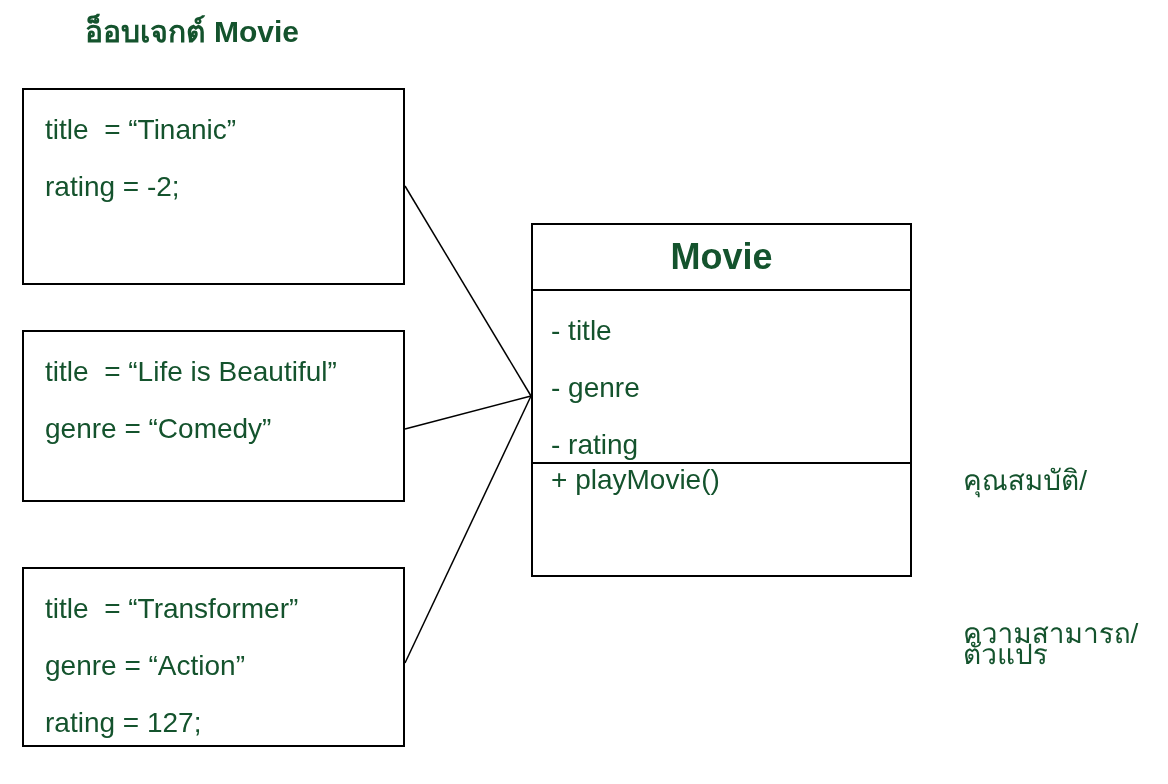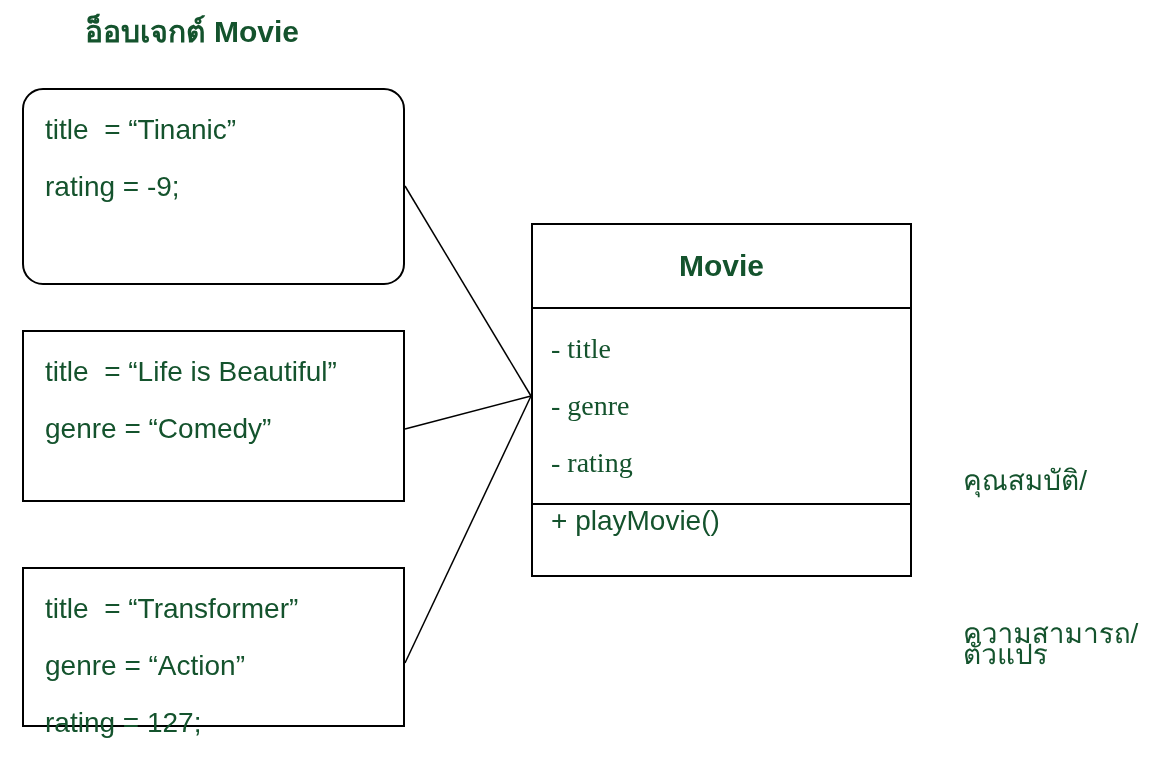--- a/index.html
+++ b/index.html
@@ -34,58 +34,57 @@
   }
   .obj-box {
     position: absolute;
     left: 22px;
     width: 383px;
     box-sizing: border-box;
     border: 2px solid #000000;
     background: #ffffff;
     padding: 11px 0 0 21px;
   }
-  #object-box-1 { top: 88px;  height: 197px; border-radius: 21px; }
+  #object-box-1 { top: 88px;  height: 197px; }
   #object-box-2 { top: 330px; height: 172px; }
-  #object-box-3 { top: 567px; height: 160px; }
+  #object-box-3 { top: 567px; height: 180px; }
   .line-row {
     height: 57px;
     display: flex;
     align-items: center;
     font-size: 28px;
     white-space: pre;
   }
   .class-box {
     position: absolute;
     left: 531px;
     top: 223px;
     width: 381px;
     height: 354px;
     box-sizing: border-box;
     border: 2px solid #000000;
     background: #ffffff;
     display: flex;
     flex-direction: column;
   }
   .class-header {
-    height: 84px;
+    height: 66px;
     box-sizing: border-box;
     border-bottom: 2px solid #000000;
     display: flex;
     align-items: center;
     justify-content: center;
-    font-size: 30px;
+    font-size: 36px;
     font-weight: bold;
   }
   .class-attrs {
-    height: 196px;
+    height: 173px;
     box-sizing: border-box;
     border-bottom: 2px solid #000000;
     padding: 11px 0 0 18px;
-    font-family: Liberation Serif, serif;
   }
   .class-methods {
     flex: 1;
     display: flex;
     padding-left: 18px;
     font-size: 28px;
     white-space: pre;
   }
   .side-label {
     position: absolute;
@@ -106,21 +105,21 @@
   <svg class="connectors" viewBox="0 0 1168 784" xmlns="http://www.w3.org/2000/svg">
     <line x1="405" y1="186" x2="531" y2="396" stroke="#000000" stroke-width="1.5"></line>
     <line x1="405" y1="429" x2="531" y2="396" stroke="#000000" stroke-width="1.5"></line>
     <line x1="405" y1="663" x2="531" y2="396" stroke="#000000" stroke-width="1.5"></line>
   </svg>
 
   <h1 class="page-title">อ็อบเจกต์ Movie</h1>
 
   <div class="obj-box" id="object-box-1">
     <div class="line-row">title  = “Tinanic”</div>
-    <div class="line-row">rating = -9;</div>
+    <div class="line-row">rating = -2;</div>
   </div>
 
   <div class="obj-box" id="object-box-2">
     <div class="line-row">title  = “Life is Beautiful”</div>
     <div class="line-row">genre = “Comedy”</div>
   </div>
 
   <div class="obj-box" id="object-box-3">
     <div class="line-row">title  = “Transformer”</div>
     <div class="line-row">genre = “Action”</div>

